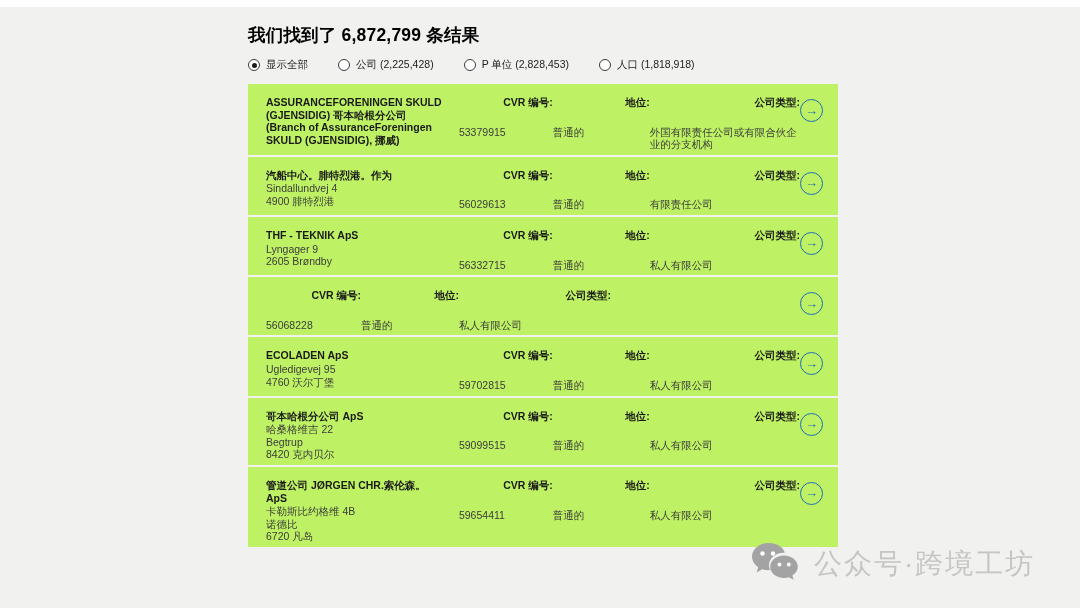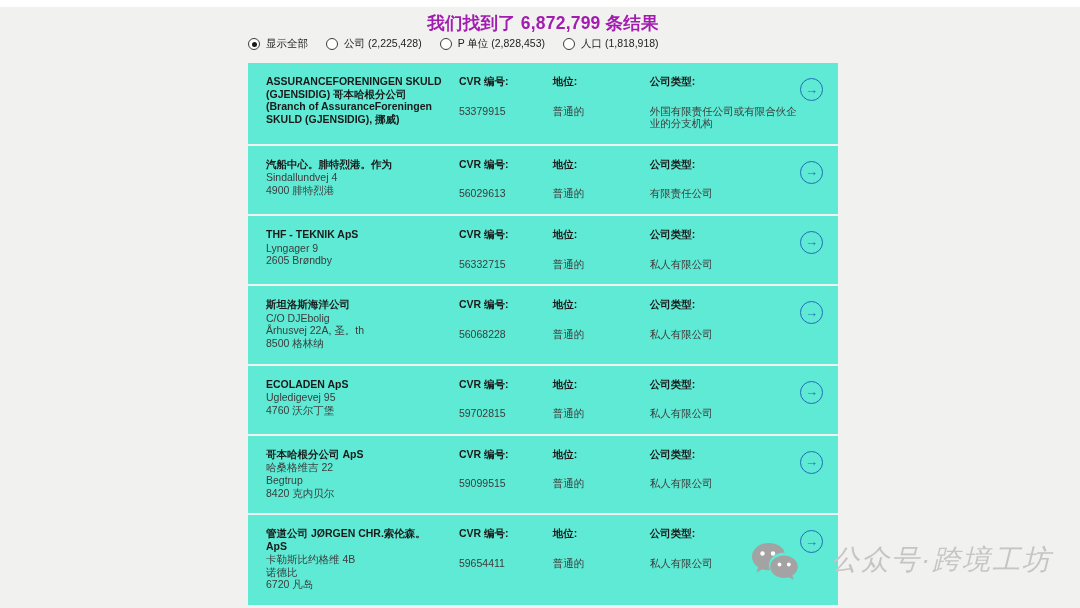--- a/index.html
+++ b/index.html
@@ -16,33 +16,32 @@
     left: 0; right: 0; top: 7px; bottom: 0;
     background: #f1f1f0;
   }
   .container {
     position: absolute;
     left: 248px;
     top: 7px;
     width: 590px;
   }
   .page-title {
-    margin-top: 4px;
+    margin-top: 16px;
     font-size: 17.5px;
     font-weight: bold;
-    color: #a21caf;
+    color: #000000;
     letter-spacing: 0.2px;
-    text-align: center;
   }
   
   .filters {
     display: flex;
     align-items: center;
-    gap: 18px;
-    margin-top: 2px;
+    gap: 30px;
+    margin-top: 11px;
     font-size: 10.5px;
     color: #222222;
   }
   .filter {
     display: flex;
     align-items: center;
     gap: 6px;
     cursor: pointer;
     white-space: nowrap;
   }
@@ -58,35 +57,35 @@
   }
   .radio.sel::after {
     content: "";
     width: 5px; height: 5px;
     border-radius: 50%;
     background: #1c1c1c;
   }
   
   .results { margin-top: 12px; }
   .row {
-    background: #5eead4;
+    background: #bef264;
     display: flex;
     align-items: flex-start;
-    padding: 12px 0 14px 18px;
+    padding: 12px 0 4px 18px;
     margin-bottom: 2px;
     font-size: 10.5px;
     line-height: 1.2;
   }
   .col-name { width: 180px; margin-right: 15px; }
   .company-name { font-weight: bold; color: #1a1a1a; }
   .company-address { white-space: pre-line; color: #3c3c3c; margin-top: 1px; }
   .col-cvr   { width: 95px;  }
   .col-status{ width: 98px;  }
   .col-type  { width: 152px; }
-  .lab { font-weight: bold; color: #1a1a1a; }
+  .lab { font-weight: bold; color: #1a1a1a; text-align: right; }
   .val { color: #3c3c3c; margin-top: 17px; }
   .arrow-wrap { margin-left: auto; margin-right: 15px; margin-top: 3px; }
   .arrow-btn {
     width: 23px; height: 23px;
     border: 1.5px solid #1f6eb5;
     border-radius: 50%;
     background: transparent;
     color: #1f6eb5;
     font-size: 13px;
     line-height: 1;
@@ -95,25 +94,24 @@
     justify-content: center;
     cursor: pointer;
     padding: 0 0 1px 0;
   }
   
   .watermark {
     position: absolute;
     left: 750px;
     top: 541px;
     display: flex;
-    align-items: flex-start;
-    gap: 29px;
+    align-items: center;
+    gap: 12px;
     z-index: 10;
     pointer-events: none;
-    font-style: italic;
   }
   .watermark-text {
     font-size: 28px;
     color: #c5c5c5;
     letter-spacing: 2px;
     white-space: nowrap;
   }
 </style>
 </head>
 <body>
@@ -212,26 +210,20 @@
         <div class="val">私人有限公司</div>
       </div>
       <div class="arrow-wrap">
         <button class="arrow-btn">
             <span>→</span>
           </button>
       </div>
     </div>
 
     <div class="row">
-      <div class="col-name">
-        <div class="company-name">斯坦洛斯海洋公司</div>
-        <div class="company-address">C/O DJEbolig
-Århusvej 22A, 圣。th
-8500 格林纳</div>
-      </div>
       <div class="col-cvr">
         <div class="lab">CVR 编号:</div>
         <div class="val">56068228</div>
       </div>
       <div class="col-status">
         <div class="lab">地位:</div>
         <div class="val">普通的</div>
       </div>
       <div class="col-type">
         <div class="lab">公司类型:</div>

